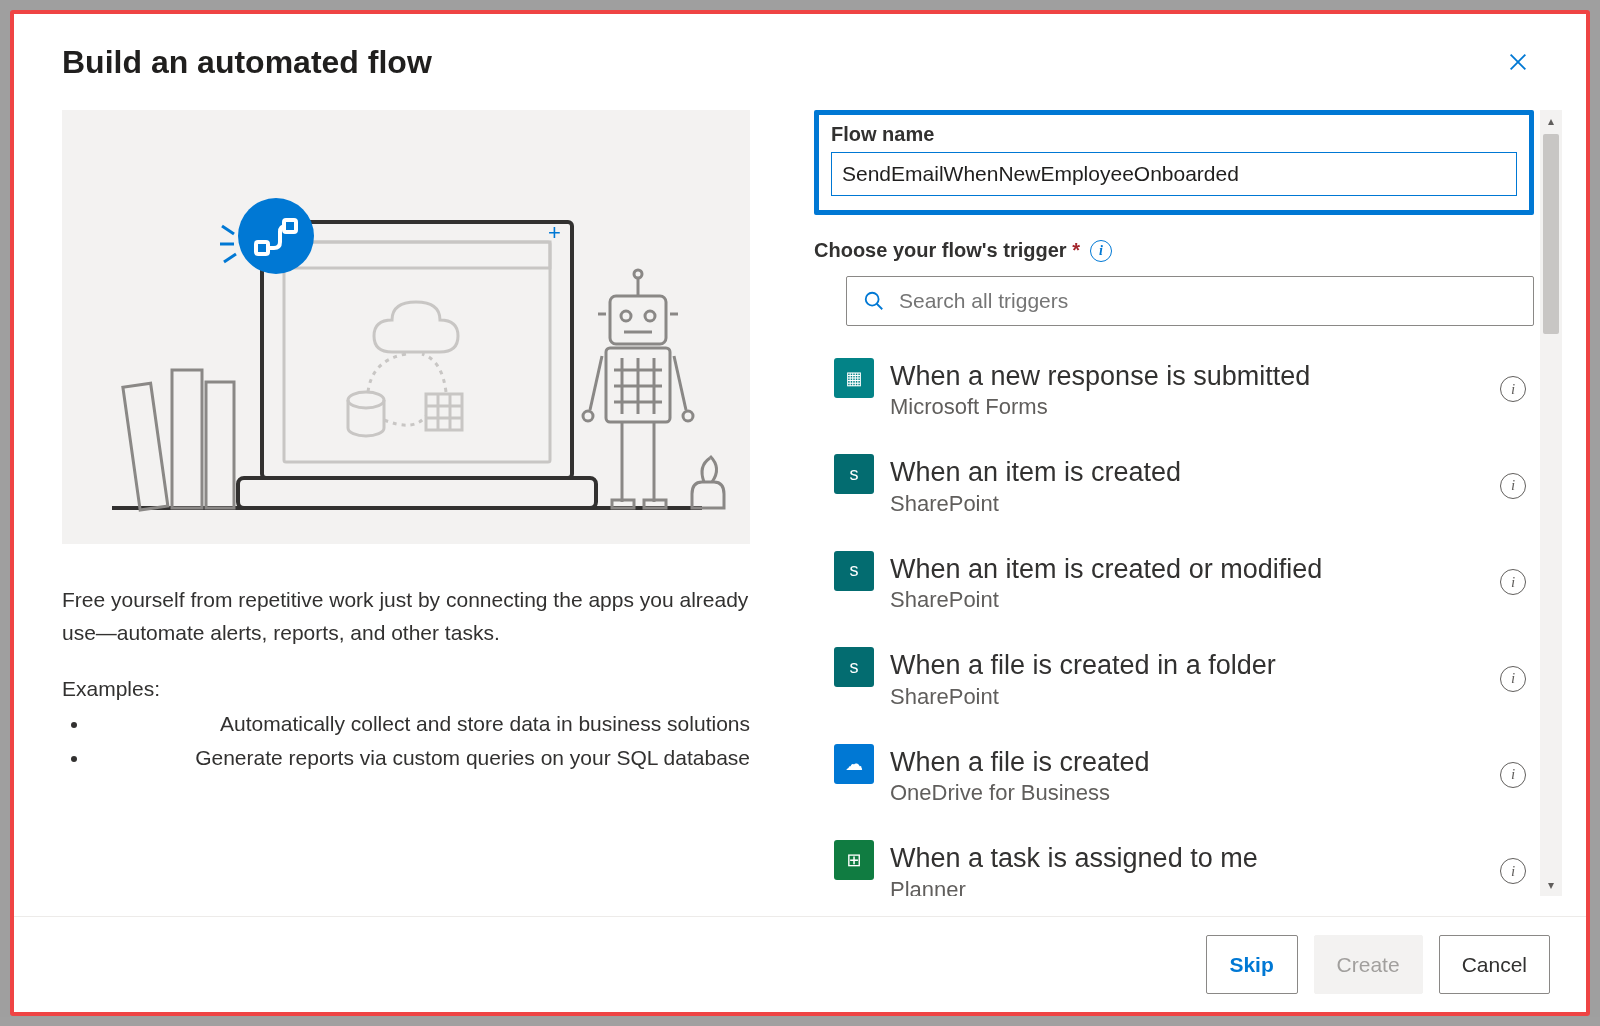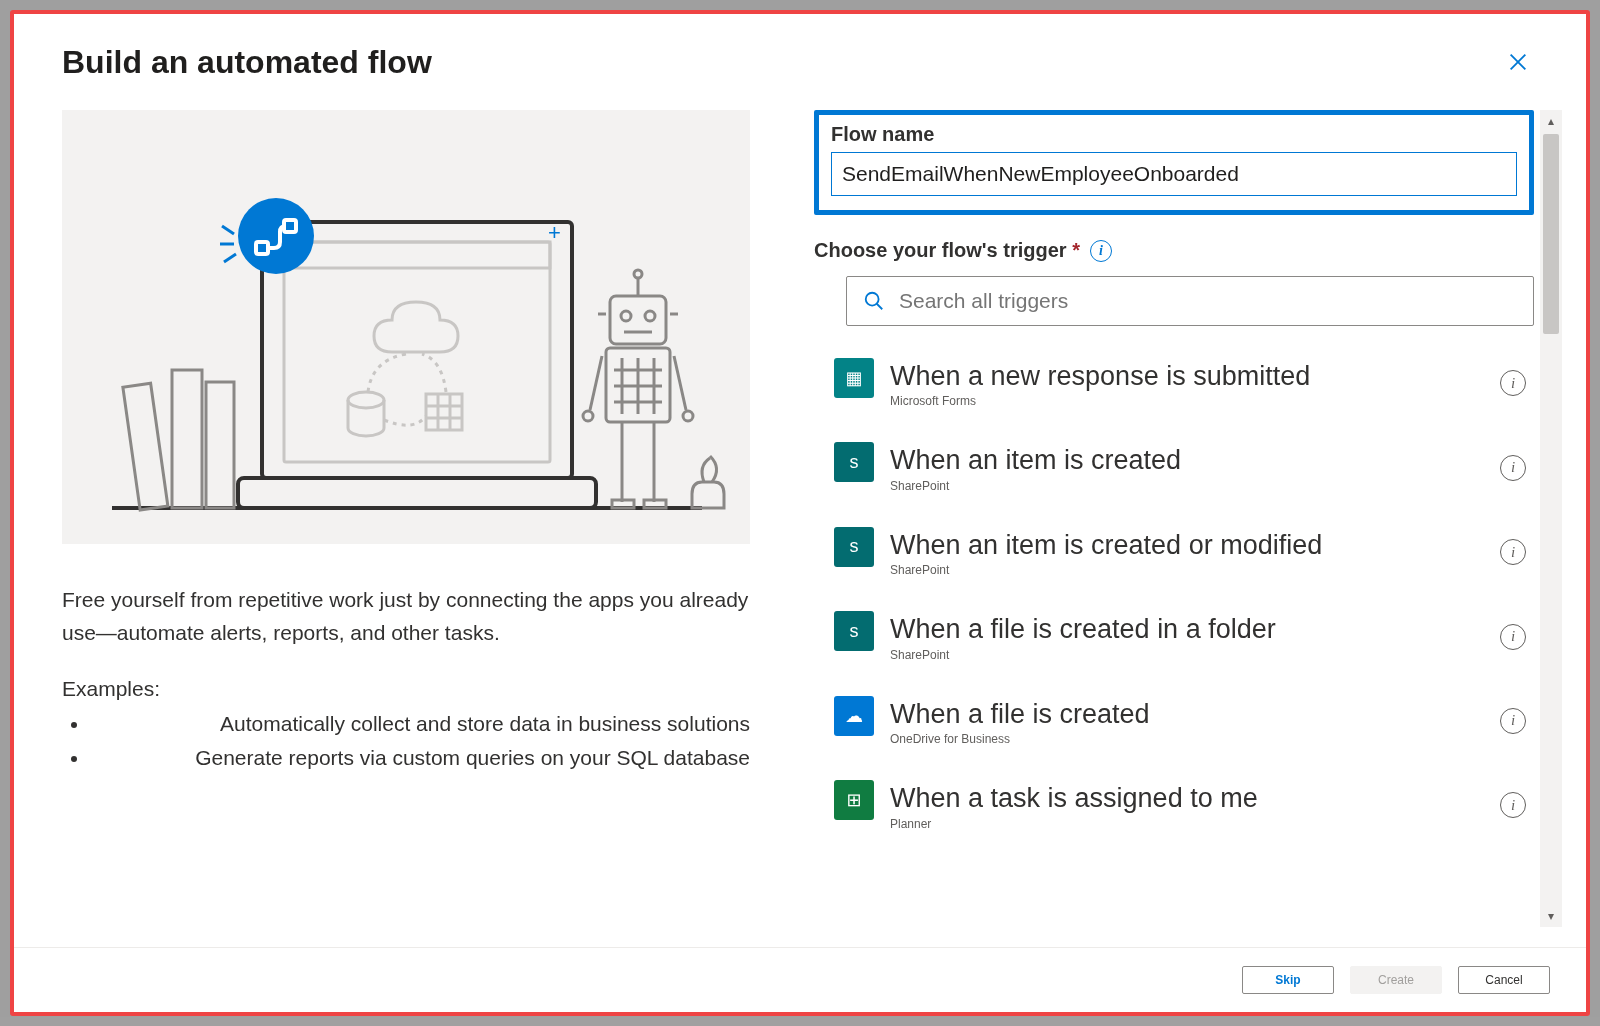--- a/index.html
+++ b/index.html
@@ -29,28 +29,28 @@
   .req { color: #a4262c; }
   .info-circle { width: 22px; height: 22px; border: 1.5px solid #0078d4; border-radius: 50%; display: inline-flex; align-items: center; justify-content: center; color: #0078d4; font-family: Georgia, serif; font-style: italic; font-size: 14px; font-weight: 600; }
   .search-box { display: flex; align-items: center; border: 1px solid #8a8886; border-radius: 2px; height: 50px; padding: 0 16px; gap: 14px; margin-left: 32px; }
   .search-box svg { width: 22px; height: 22px; stroke: #0078d4; fill: none; stroke-width: 2; }
   .search-box input { border: none; outline: none; font-size: 21px; flex: 1; color: #605e5c; font-family: inherit; }
   .trigger-list { margin-top: 22px; }
   .trigger-item { display: flex; align-items: center; gap: 22px; padding: 10px 8px 24px 76px; position: relative; cursor: pointer; }
   .trigger-icon { width: 40px; height: 40px; border-radius: 3px; position: absolute; left: 20px; top: 10px; display:flex; align-items:center; justify-content:center; color:#fff; font-size: 18px; }
   .trigger-text { flex: 1; }
   .trigger-title { font-size: 27px; color: #323130; line-height: 1.35; }
-  .trigger-sub { font-size: 12px; color: #605e5c; }
+  .trigger-sub { font-size: 22px; color: #605e5c; }
   .trigger-info { width: 26px; height: 26px; border: 1.5px solid #605e5c; border-radius: 50%; display:flex; align-items:center; justify-content:center; font-family: Georgia, serif; font-style: italic; font-size: 15px; color: #605e5c; flex-shrink:0; }
   .scrollbar { position: absolute; right: 0; top: 0; bottom: 0; width: 22px; background: #f3f2f1; }
   .scroll-arrow { height: 22px; display:flex; align-items:center; justify-content:center; color:#605e5c; font-size:12px; }
   .scroll-thumb { background:#c8c6c4; margin: 0 3px; border-radius:2px; }
 
   .modal-footer { border-top: 1px solid #edebe9; padding: 18px 36px; display: flex; justify-content: flex-end; gap: 16px; }
-  .btn { height: 28px; min-width: 92px; padding: 0 22px; font-size: 12px; font-family: inherit; border-radius: 2px; cursor: pointer; display:flex; align-items:center; justify-content:center; }
+  .btn { height: 59px; min-width: 92px; padding: 0 22px; font-size: 21px; font-family: inherit; border-radius: 2px; cursor: pointer; display:flex; align-items:center; justify-content:center; }
   .btn-skip { background:#fff; border:1px solid #8a8886; color:#0078d4; font-weight:600; }
   .btn-create { background:#f3f2f1; border:1px solid #f3f2f1; color:#a19f9d; cursor:not-allowed; }
   .btn-cancel { background:#fff; border:1px solid #8a8886; color:#323130; }
 
   
   .illustration svg { position:absolute; inset:0; }
 </style>
 </head>
 <body>
 

